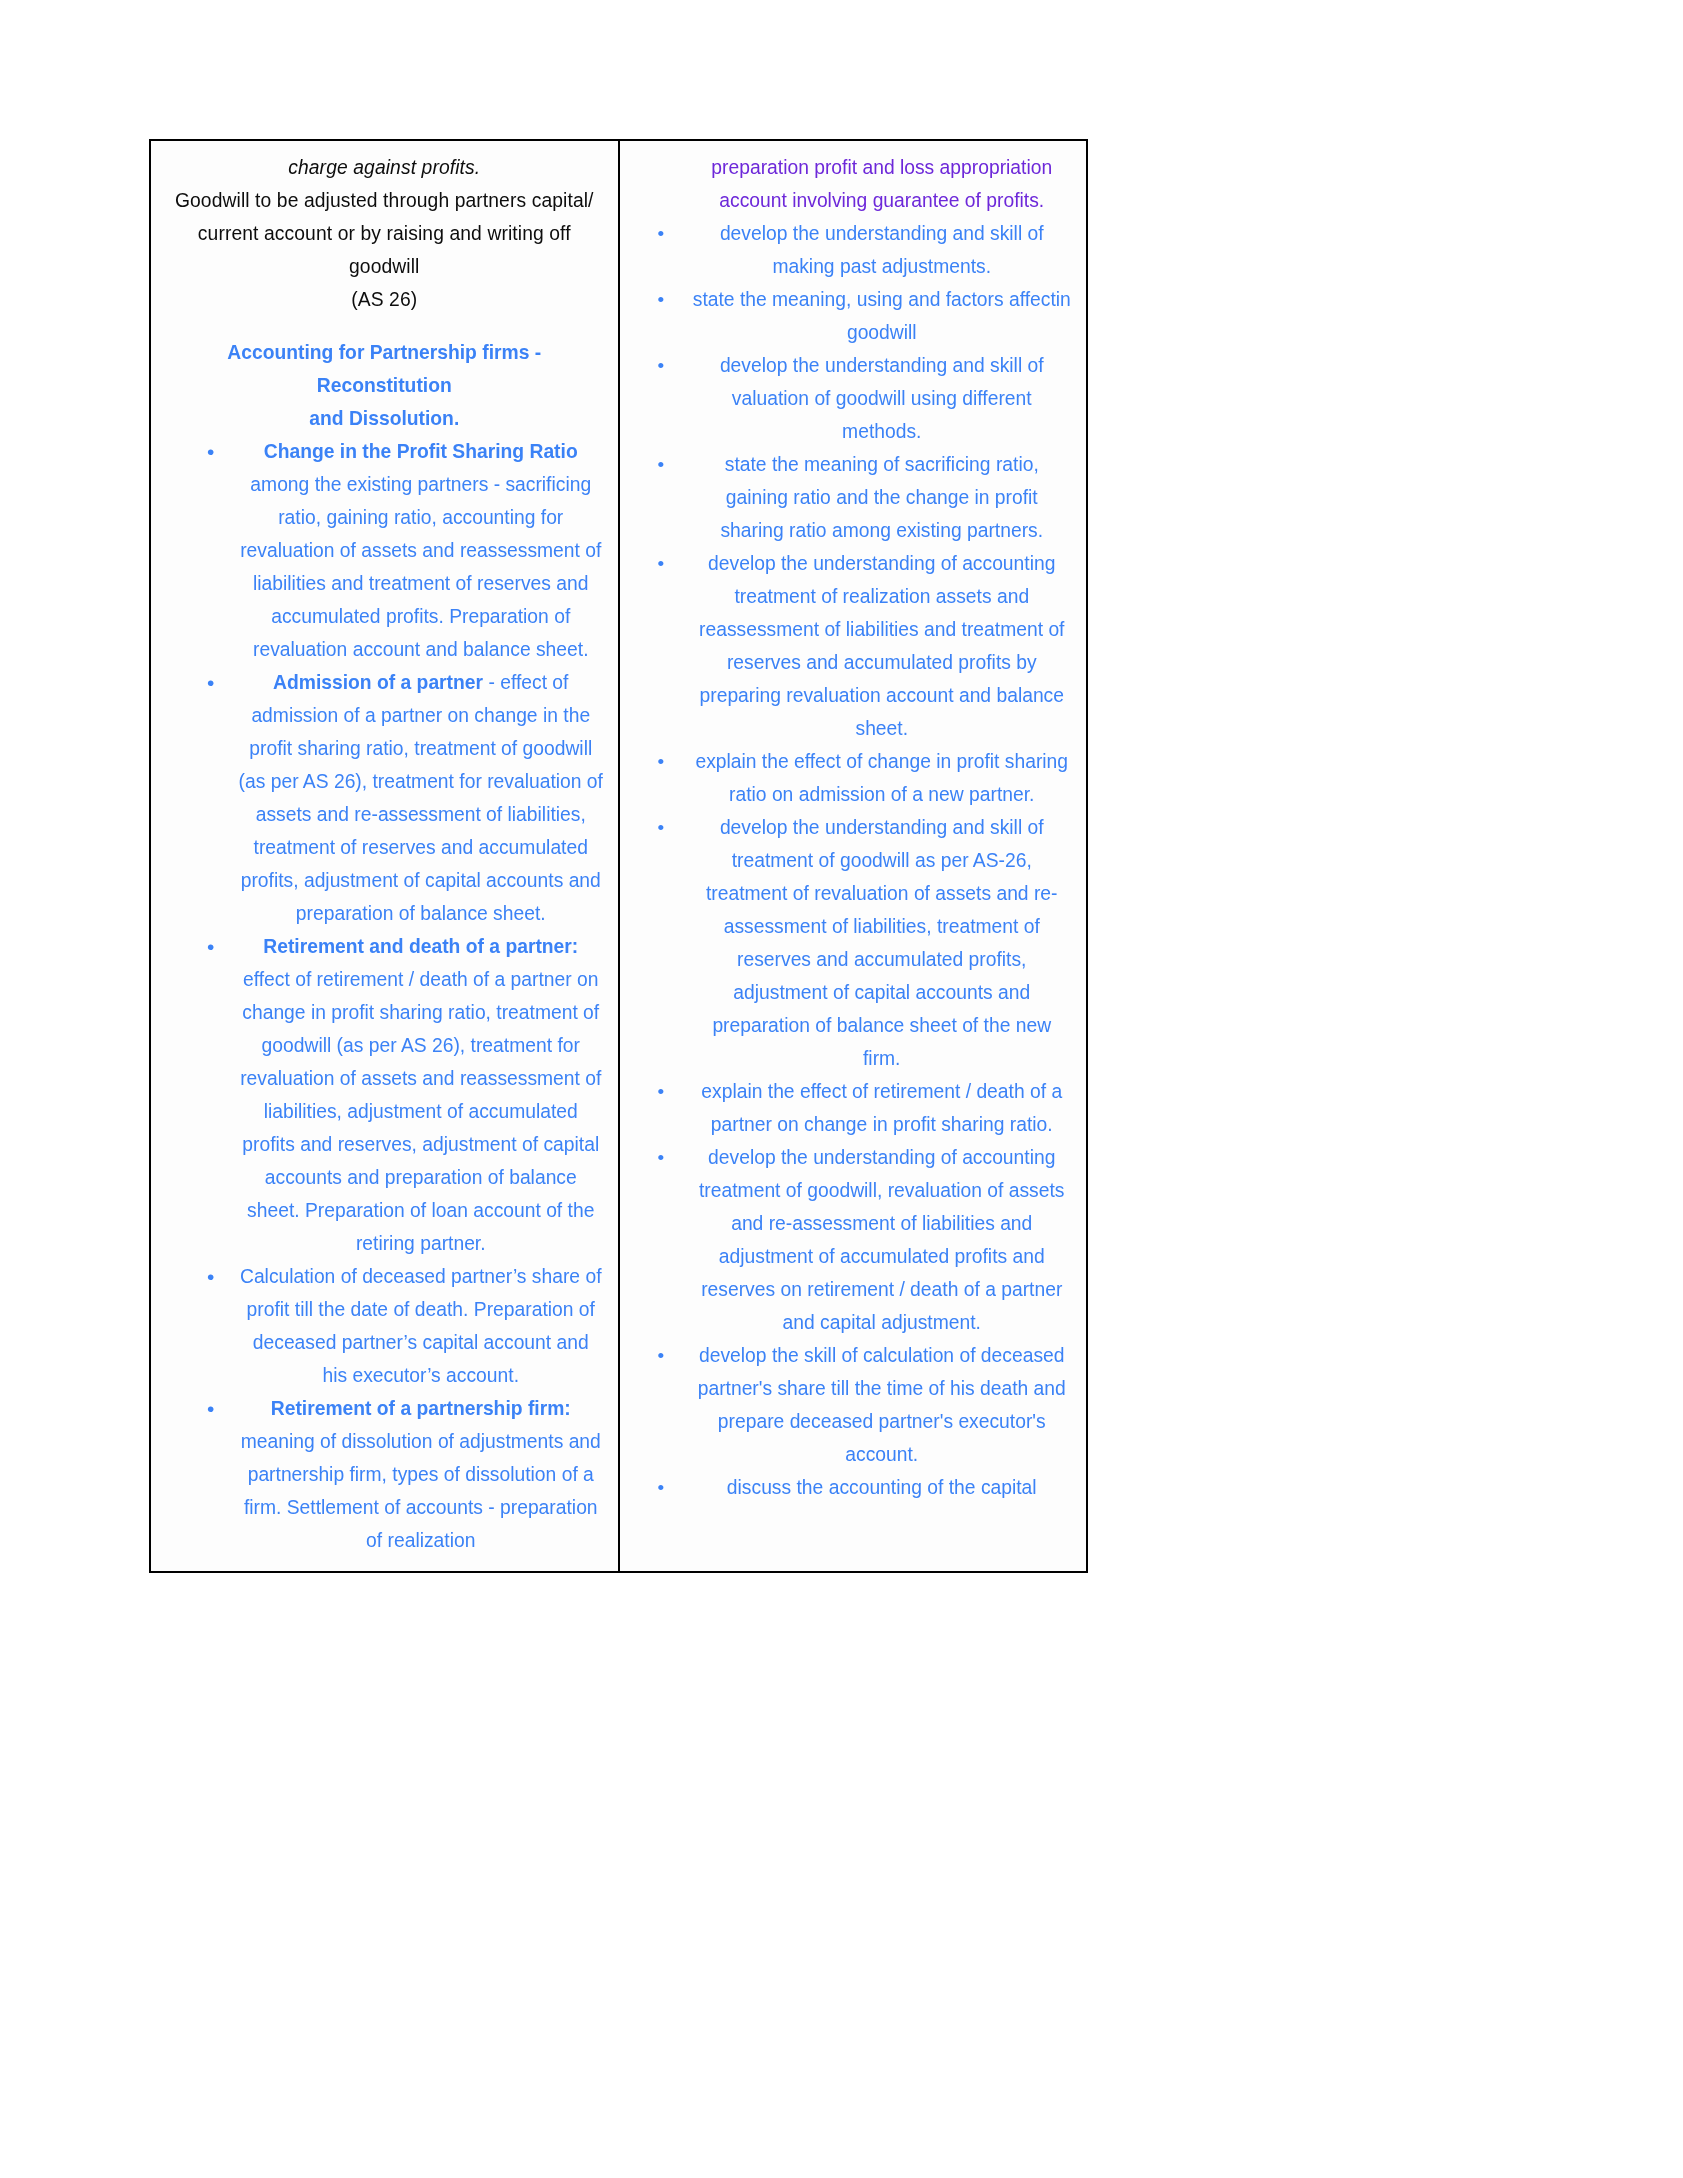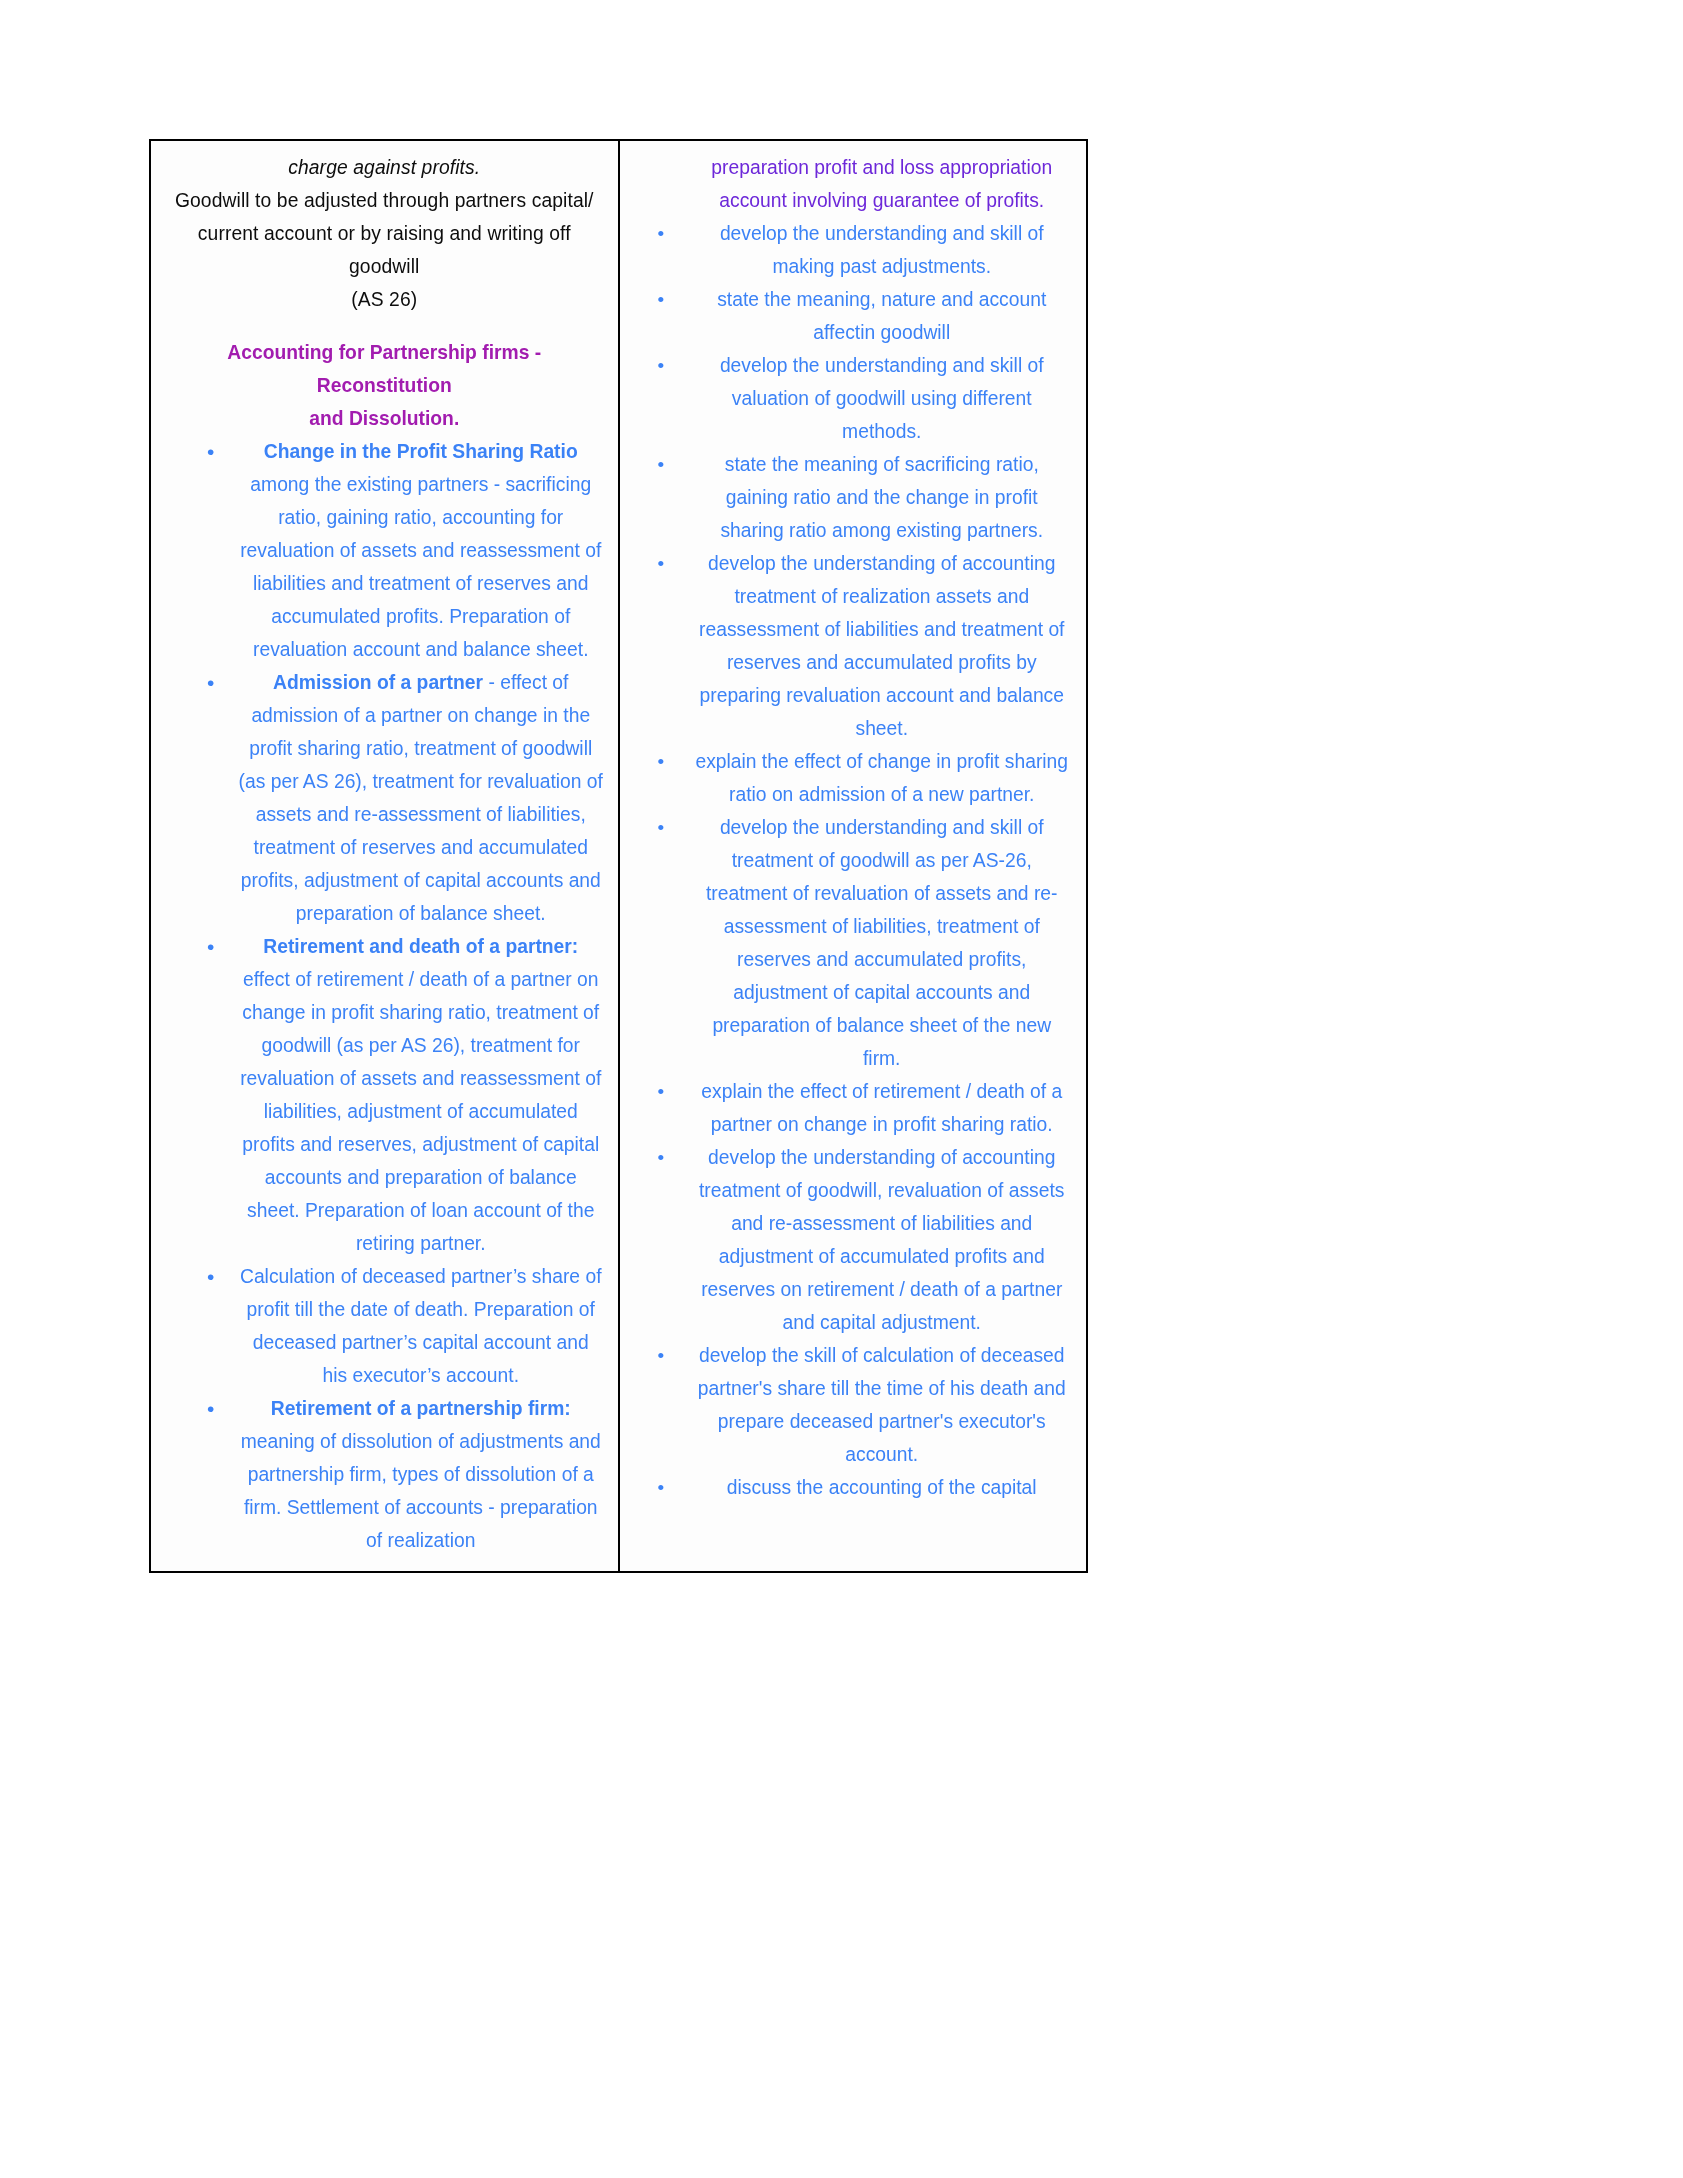--- a/index.html
+++ b/index.html
@@ -60,21 +60,21 @@
   }
   .para.italic { font-style: italic; }
 
   .spacer-sm { height: 20px; }
 
   .section-head {
     font-size: 19.3px;
     line-height: 33px;
     font-weight: bold;
     margin: 0;
-    color: #a21caf;
+    color: #3b82f6;
   }
 
   
   ul.bullets {
     list-style: none;
     margin: 0;
     padding: 0;
   }
   ul.bullets > li {
     position: relative;
@@ -152,21 +152,21 @@
 
         </td>
 
         <td class="cell col-right">
 
           <p class="rc-lead">preparation profit and loss appropriation</p>
           <p class="rc-lead">account involving guarantee of profits.</p>
 
           <ul class="bullets shallow" id="right-bullets">
               <li>develop the understanding and skill of making past adjustments.</li>
-              <li>state the meaning, nature and account affectin goodwill</li>
+              <li>state the meaning, using and factors affectin goodwill</li>
               <li>develop the understanding and skill of valuation of goodwill using different methods.</li>
               <li>state the meaning of sacrificing ratio, gaining ratio and the change in profit sharing ratio among existing partners.</li>
               <li>develop the understanding of accounting treatment of realization assets and reassessment of liabilities and treatment of reserves and accumulated profits by preparing revaluation account and balance sheet.</li>
               <li>explain the effect of change in profit sharing ratio on admission of a new partner.</li>
               <li>develop the understanding and skill of treatment of goodwill as per AS-26, treatment of revaluation of assets and re-assessment of liabilities, treatment of reserves and accumulated profits, adjustment of capital accounts and preparation of balance sheet of the new firm.</li>
               <li>explain the effect of retirement / death of a partner on change in profit sharing ratio.</li>
               <li>develop the understanding of accounting treatment of goodwill, revaluation of assets and re-assessment of liabilities and adjustment of accumulated profits and reserves on retirement / death of a partner and capital adjustment.</li>
               <li>develop the skill of calculation of deceased partner's share till the time of his death and prepare deceased partner's executor's account.</li>
               <li>discuss the accounting of the capital</li>
             </ul>

